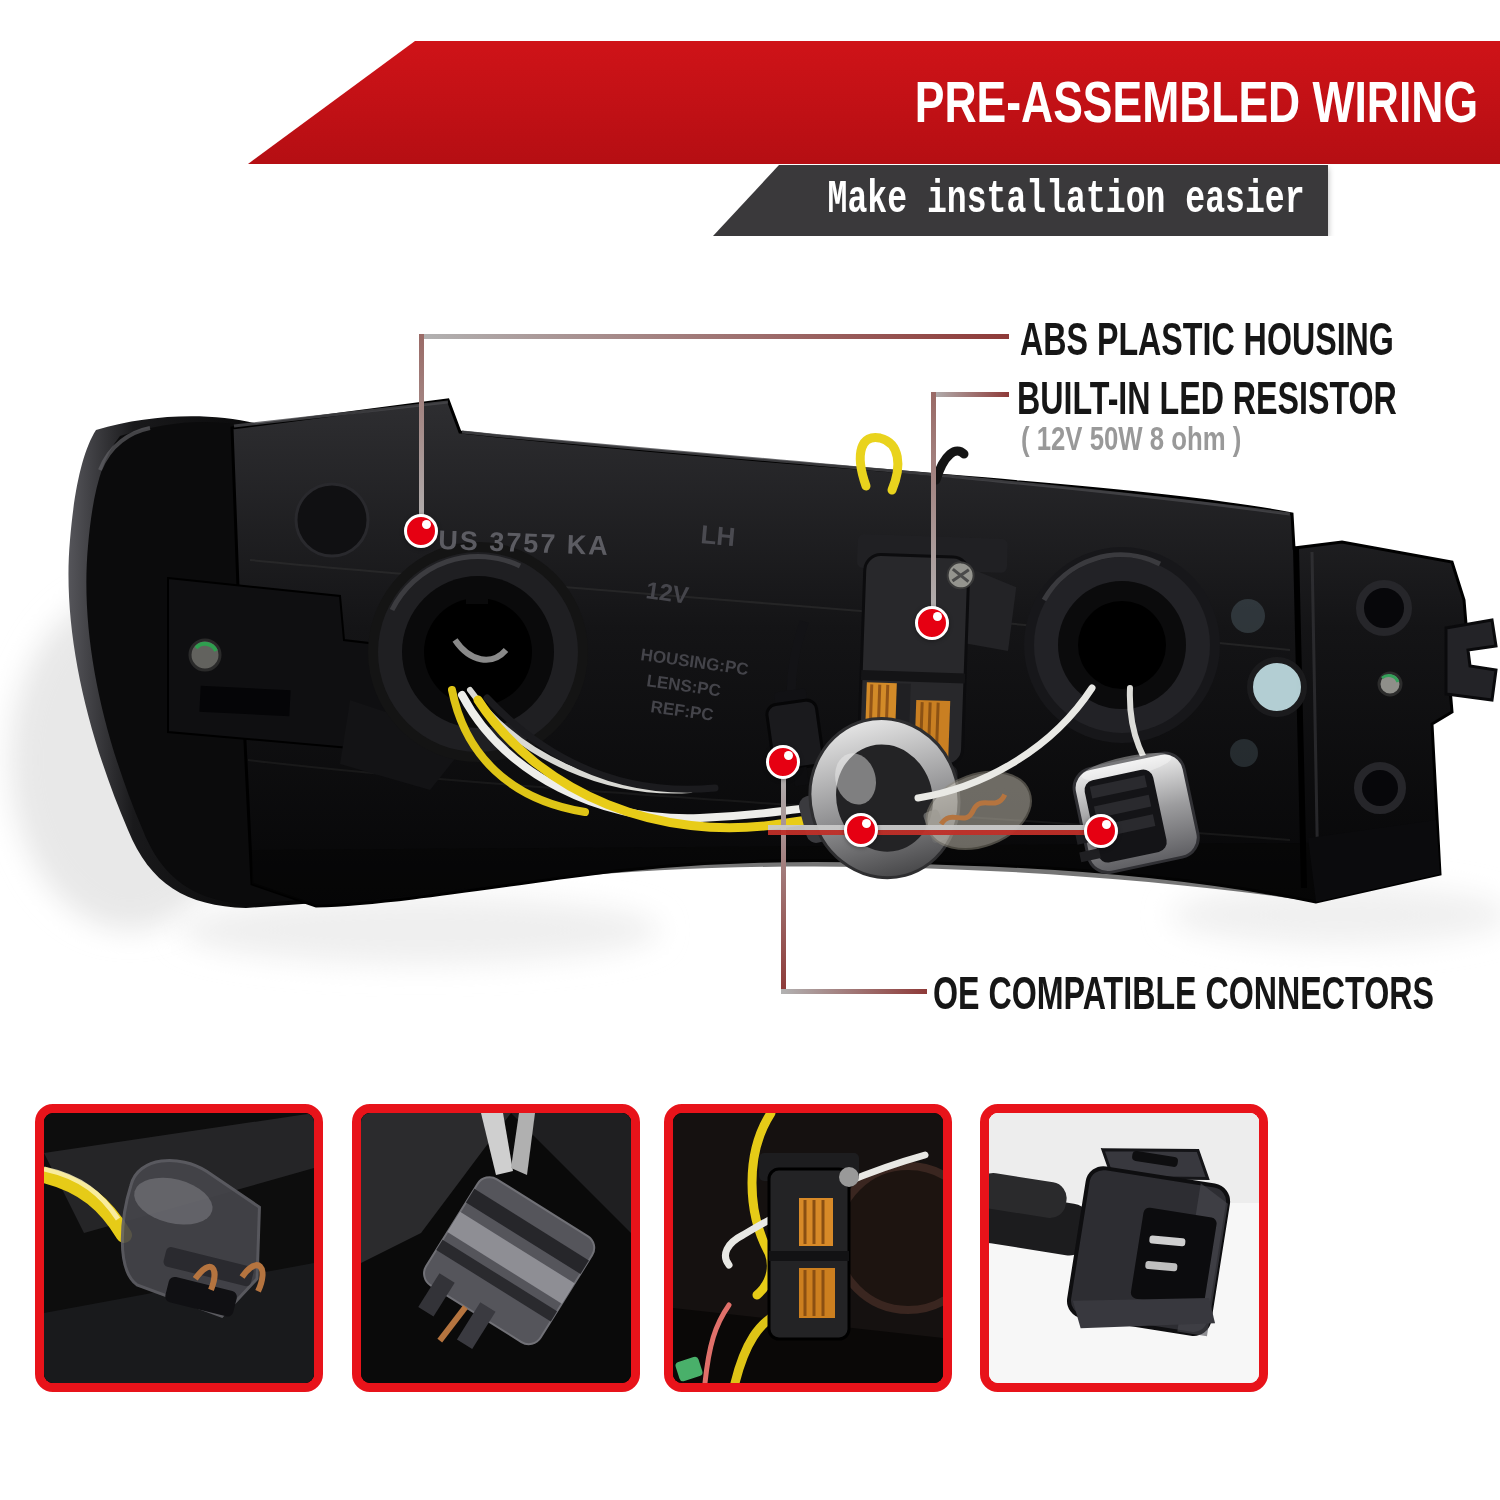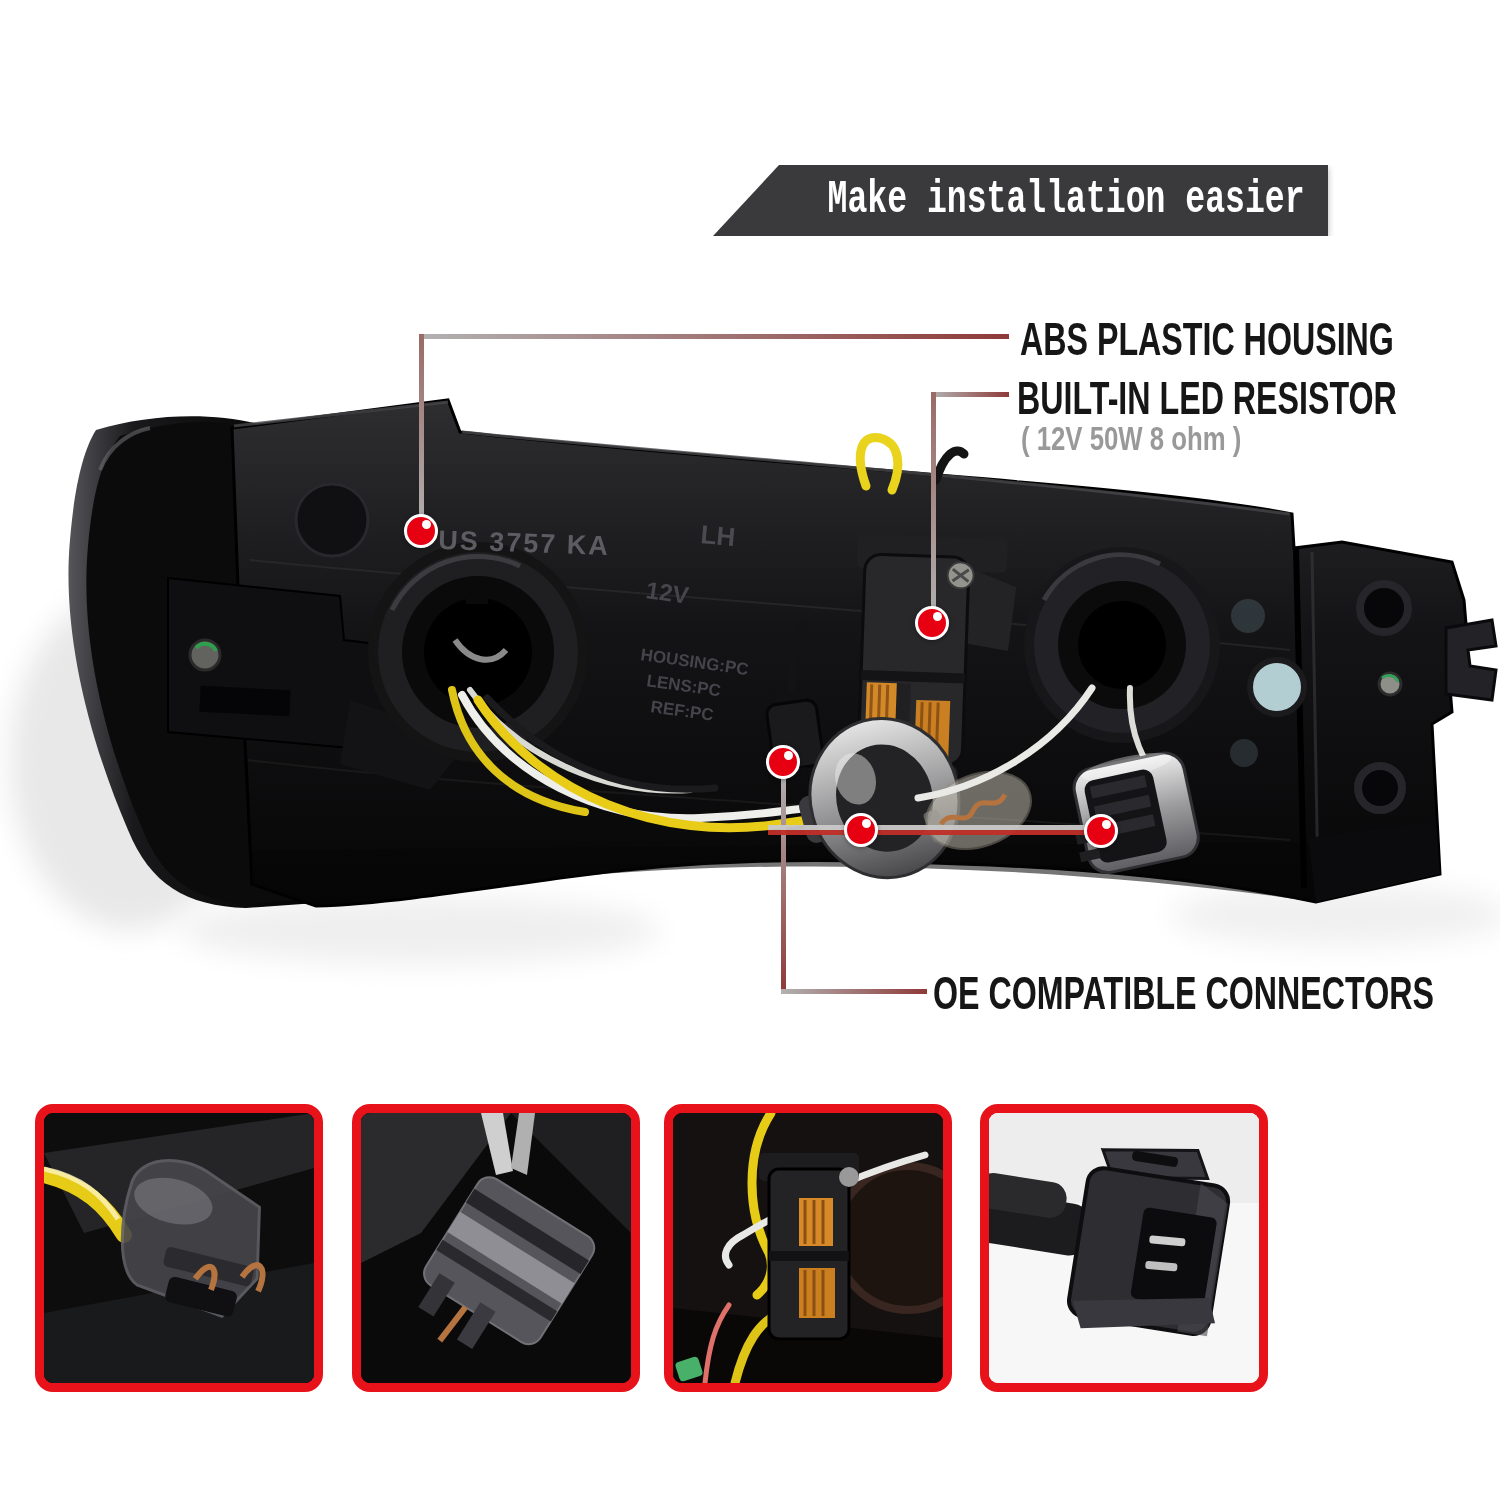--- a/index.html
+++ b/index.html
@@ -201,20 +201,23 @@
       <circle cx="1390" cy="684" r="11" fill="#8f8f8a" stroke="#2c2c2c" stroke-width="3"></circle>
       <path d="M1382,678 A10,10 0 0 1 1398,682" stroke="#35a05a" stroke-width="3" fill="none"></path>
       <path d="M1446,628 L1492,620 L1496,646 L1468,650 L1470,666 L1496,670 L1492,700 L1446,694 Z" fill="#232327" stroke="#0a0a0c" stroke-width="3"></path>
       <circle cx="1248" cy="616" r="17" fill="#46525a" opacity=".55"></circle>
       <circle cx="1244" cy="753" r="14" fill="#3e4a50" opacity=".5"></circle>
       <circle cx="1277" cy="687" r="27" fill="#bcd9de" stroke="#1c1c1e" stroke-width="6" opacity=".95"></circle>
       <polygon points="1308,838 1436,820 1440,874 1316,902" fill="#0b0b0d"></polygon>
     </g>
   </svg>
 
+  <div class="banner-red">
+    <div class="banner-title">PRE-ASSEMBLED WIRING</div>
+  </div>
   <div class="banner-dark">
     <div class="banner-subtitle">Make installation easier</div>
   </div>
 
   <div class="co-line lh" style="left:419px;top:334px;width:590px;"></div>
   <div class="co-line lv" style="left:419px;top:334px;height:198px;background:linear-gradient(180deg,#9a6a66,#b2b2b2);"></div>
 
   <div class="co-line lh" style="left:931px;top:392px;width:78px;"></div>
   <div class="co-line lv" style="left:931px;top:392px;height:232px;background:linear-gradient(180deg,#9a6a66,#b2b2b2);"></div>
 

